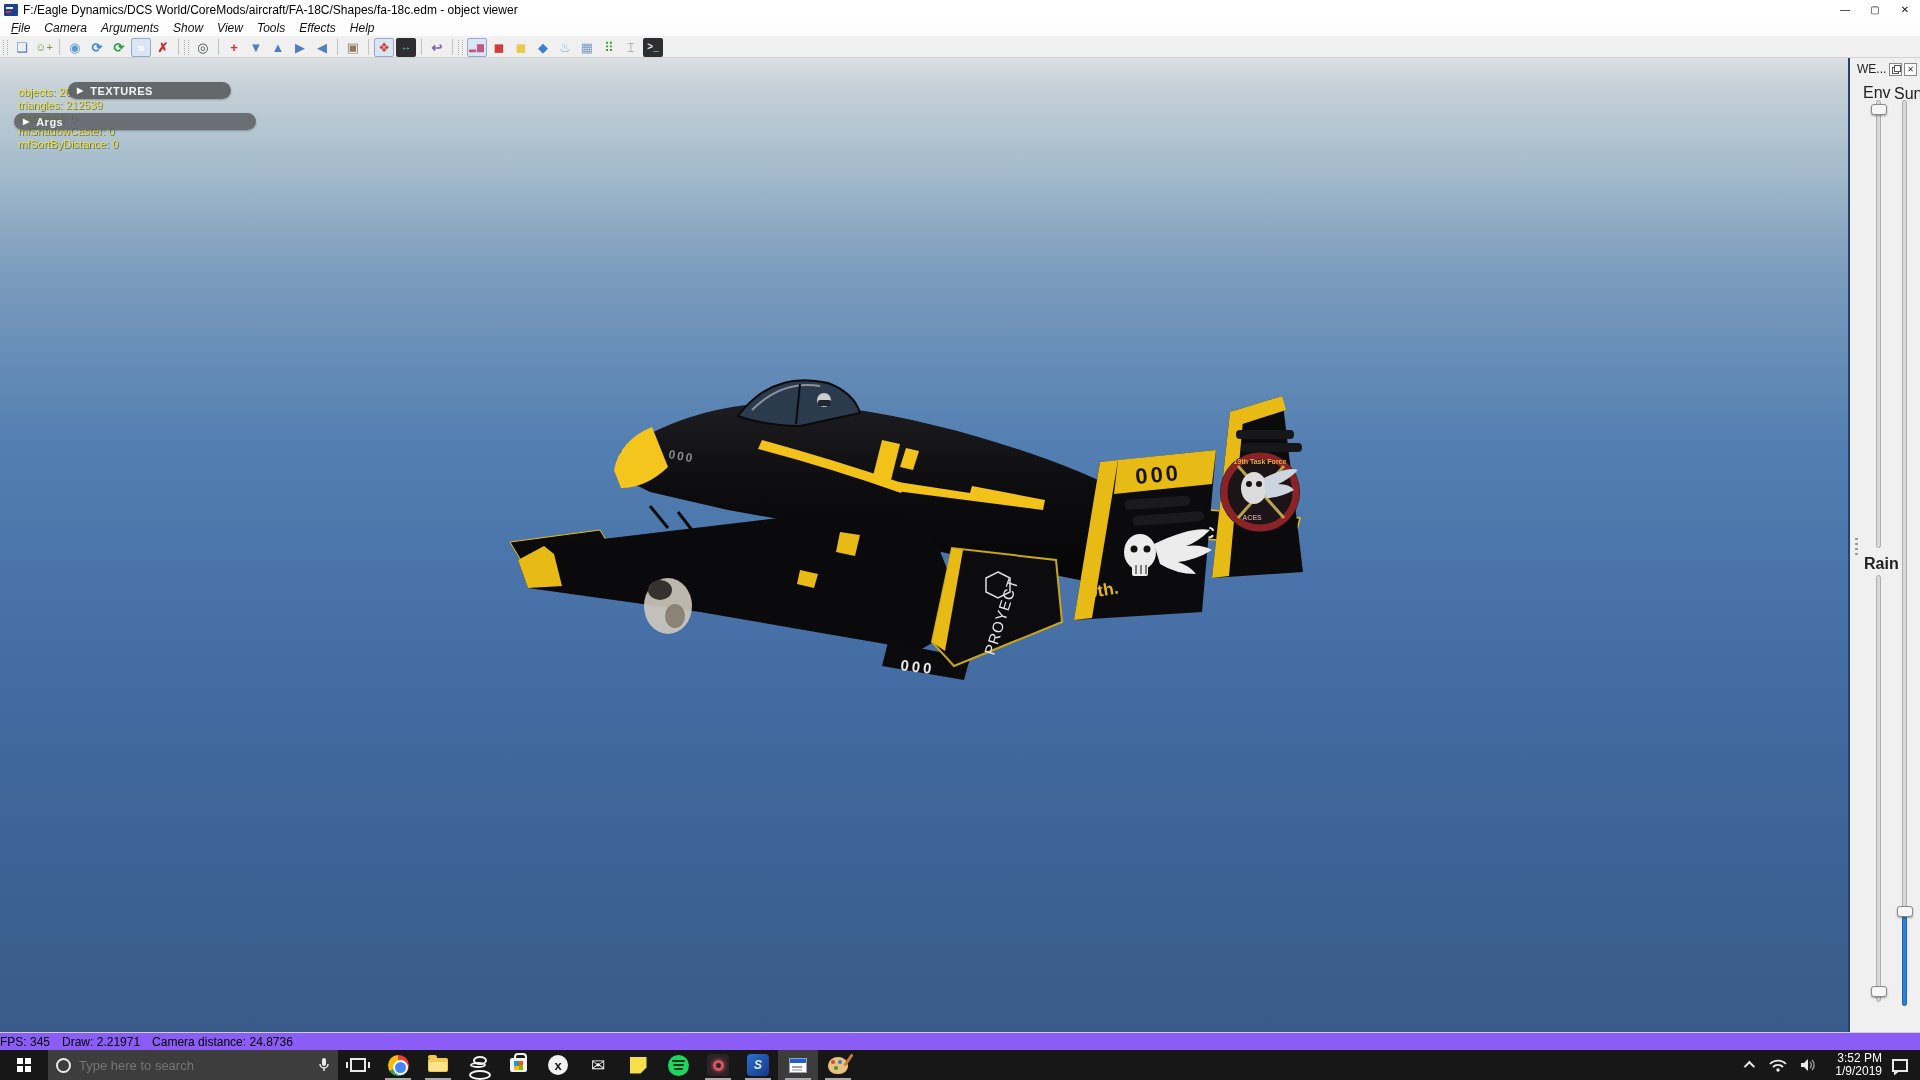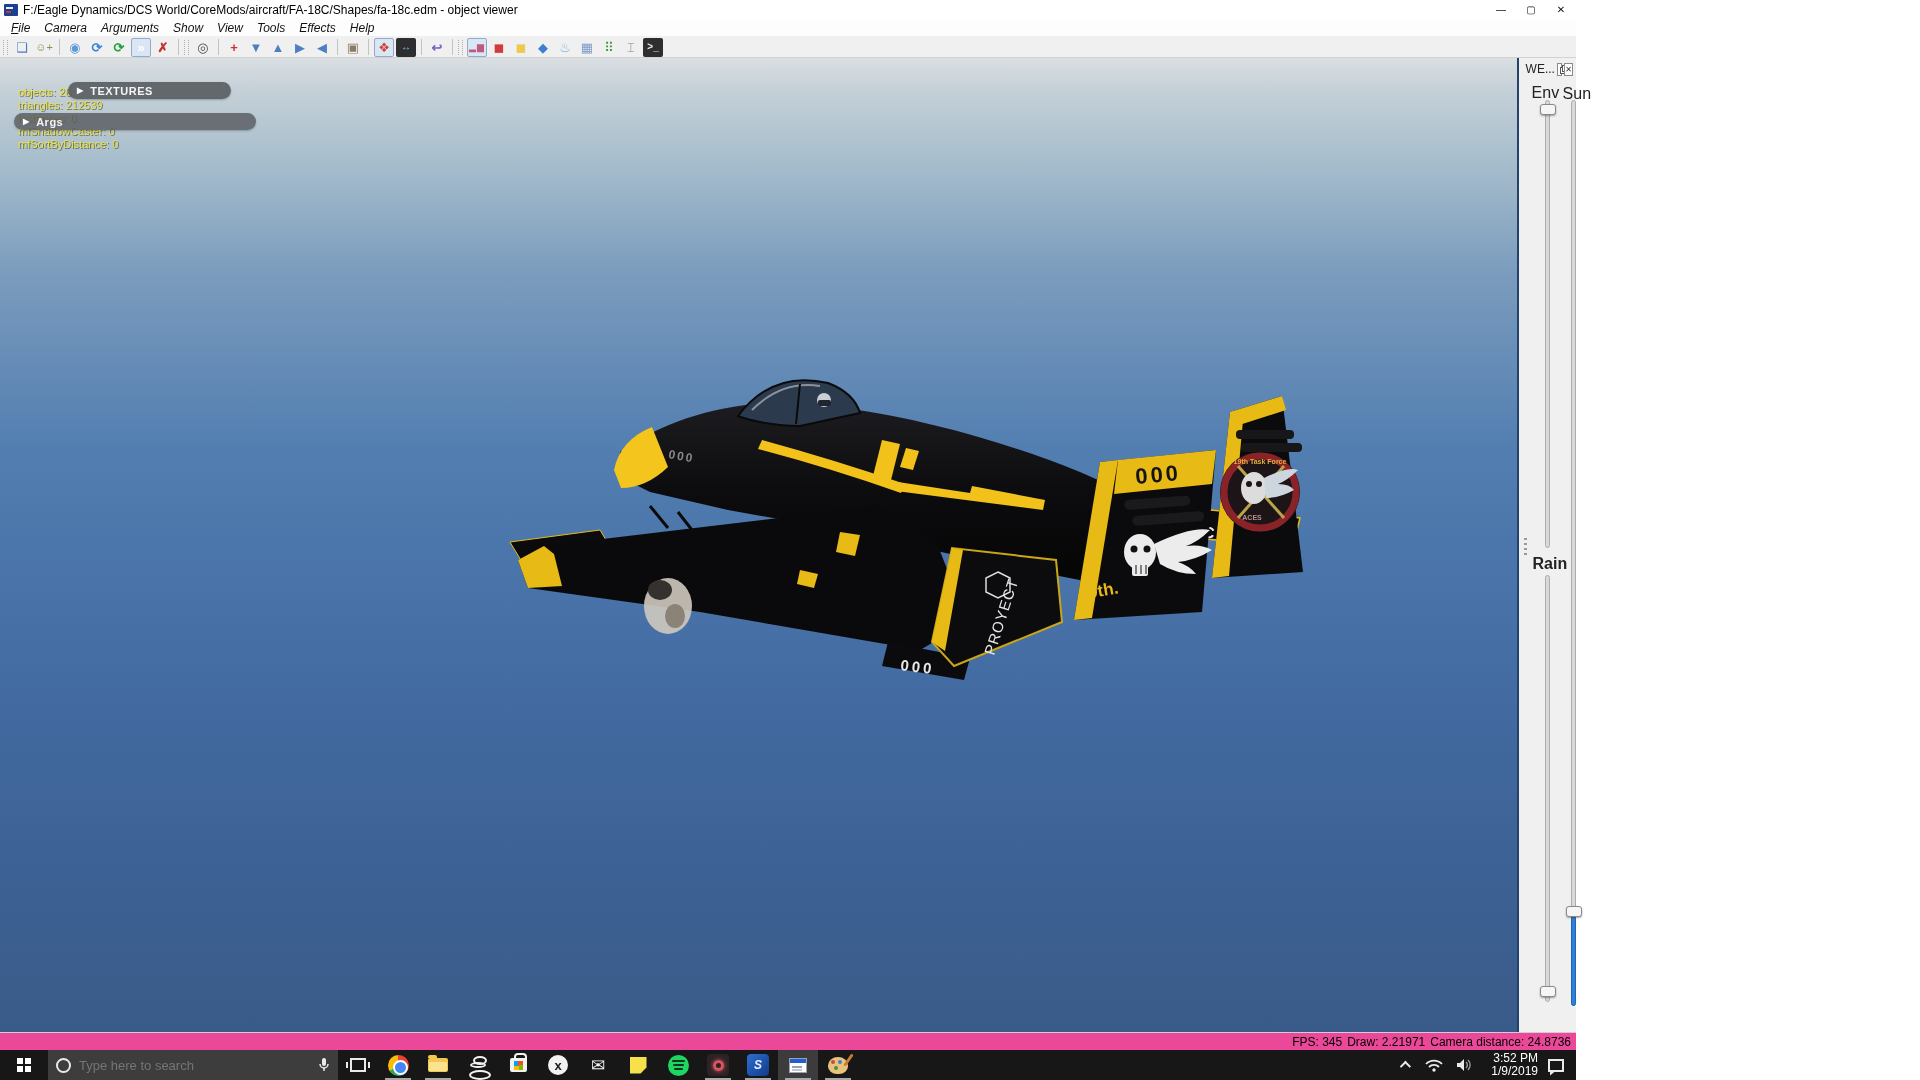--- a/index.html
+++ b/index.html
@@ -1,17 +1,17 @@
 <!DOCTYPE html>
 <html><head>
 <meta charset="utf-8">
 <style>
   * { margin:0; padding:0; box-sizing:border-box; }
   html,body { width:1920px; height:1080px; overflow:hidden; font-family:"Liberation Sans",sans-serif; }
-  .screen { position:relative; width:1576px; height:1080px; background:#fff; }
+  .screen { position:relative; width:1920px; height:1080px; background:#fff; }
 
   
   .titlebar { height:19px; background:#ffffff; display:flex; align-items:center; font-size:12px; color:#000; }
   .app-icon { width:14px; height:12px; margin:0 5px 0 4px; background:#1d3f8f; border-radius:1px; position:relative; }
   .app-icon::before { content:""; position:absolute; left:2px; top:3px; width:7px; height:2px; background:#e8eef7; }
   .app-icon::after { content:""; position:absolute; left:2px; top:7px; width:5px; height:2px; background:#c33a2e; }
   .t-title { flex:1; white-space:nowrap; overflow:hidden; }
   .win-controls { display:flex; height:19px; }
   .win-btn { width:30px; height:19px; display:flex; align-items:center; justify-content:center; font-size:10px; color:#111; cursor:default; }
 
@@ -66,21 +66,21 @@
   .tr-env { left:26px; top:42px; height:448px; }
   .tr-sun { left:52px; top:42px; height:906px; }
   .tr-rain { left:26px; top:517px; height:427px; }
   .vfill { position:absolute; left:52px; top:858px; width:5px; height:90px; background:#2f80d8; border:1px solid #1f66b4; border-radius:3px; }
   .thumb { position:absolute; width:16px; height:11px; background:#f6f6f6; border:1px solid #8a8a8a; border-radius:3px; box-shadow:0 1px 2px rgba(0,0,0,.35); }
   .th-env { left:21px; top:46px; } .th-sun { left:47px; top:848px; } .th-rain { left:21px; top:928px; }
   .wp-grip { position:absolute; left:5px; top:480px; width:3px; height:20px;
     background:repeating-linear-gradient(180deg,#9a9a9a 0 2px,transparent 2px 5px); }
 
   
-  .statusbar { height:18px; background:#ec4899; border-top:1px solid #cfcfcf; display:flex; align-items:center; justify-content:flex-end; font-size:12px; color:#000; padding-right:5px; gap:5px; }
+  .statusbar { height:18px; background:#8b5cf6; border-top:1px solid #cfcfcf; display:flex; align-items:center; font-size:12px; color:#000; padding-right:5px; gap:12px; }
 
   
   .taskbar { height:30px; background:#171717; display:flex; align-items:stretch; color:#fff; }
   .tb-cell { width:40px; display:flex; align-items:center; justify-content:center; position:relative; }
   .tb-cell.start { width:48px; }
   .tb-cell.running::after { content:""; position:absolute; bottom:0; left:7px; right:7px; height:2px; background:#a9a9a9; }
   .tb-cell.active { background:rgba(255,255,255,.16); }
   .startgrid { width:14px; height:14px; display:grid; grid-template-columns:6px 6px; grid-template-rows:6px 6px; gap:2px; }
   .startgrid span { background:#fff; }
   .searchbox { width:290px; background:#3d3d3d; display:flex; align-items:center; padding:0 8px; gap:8px; }

